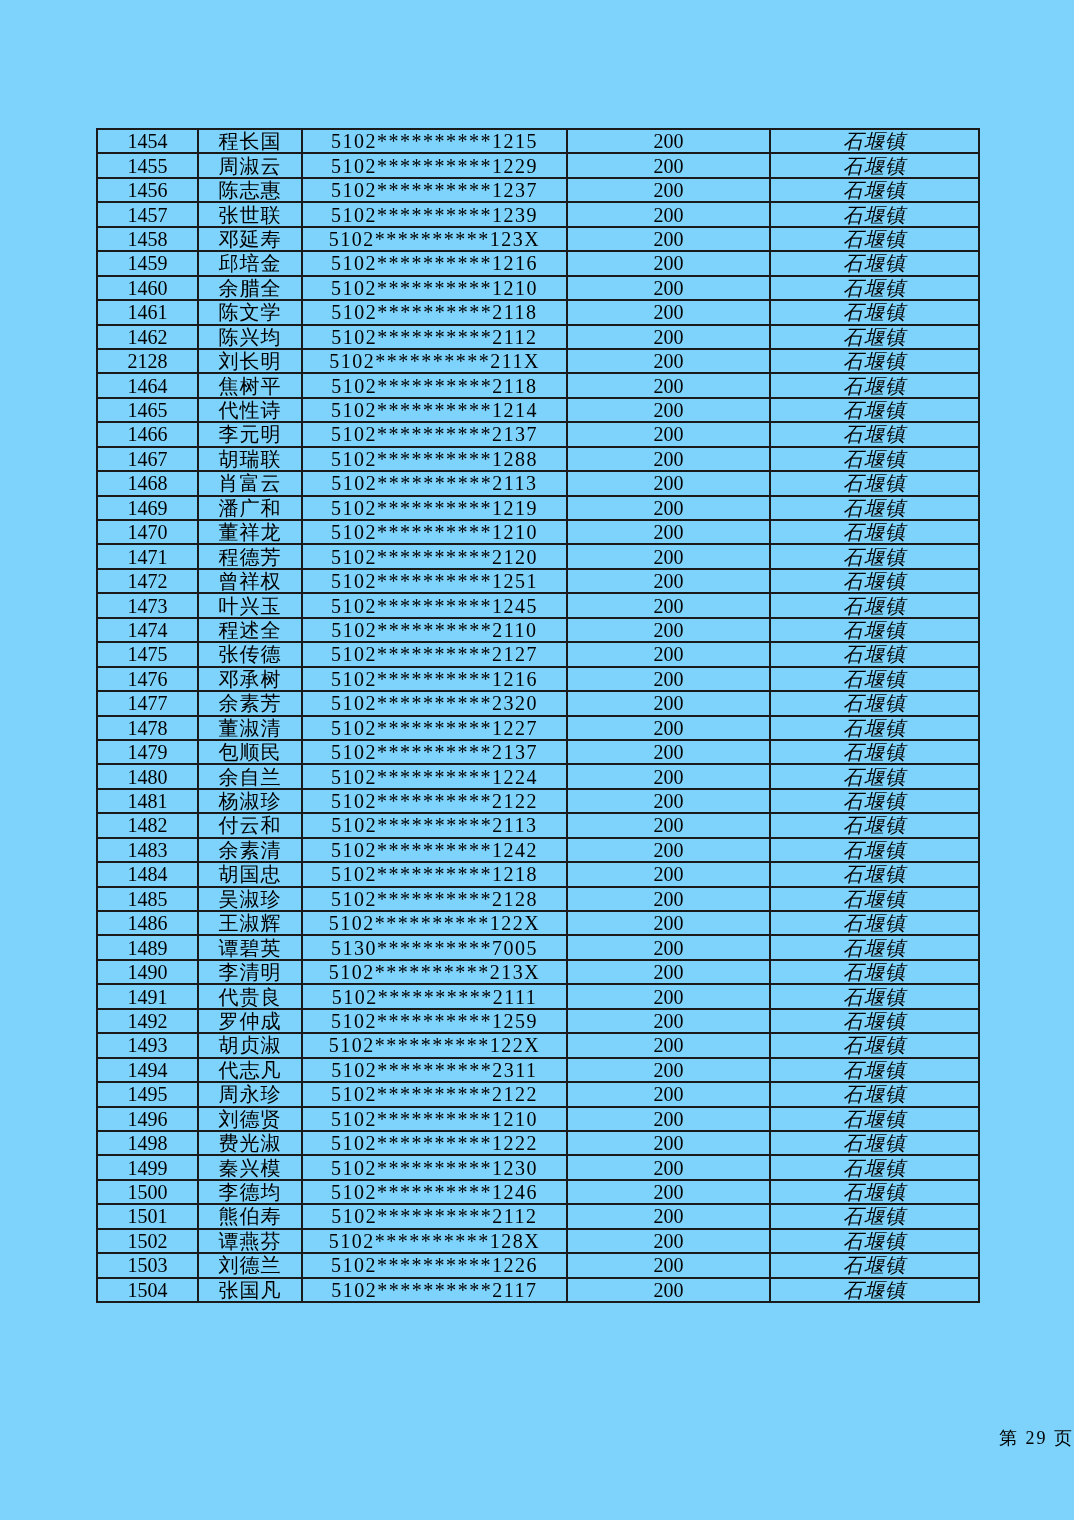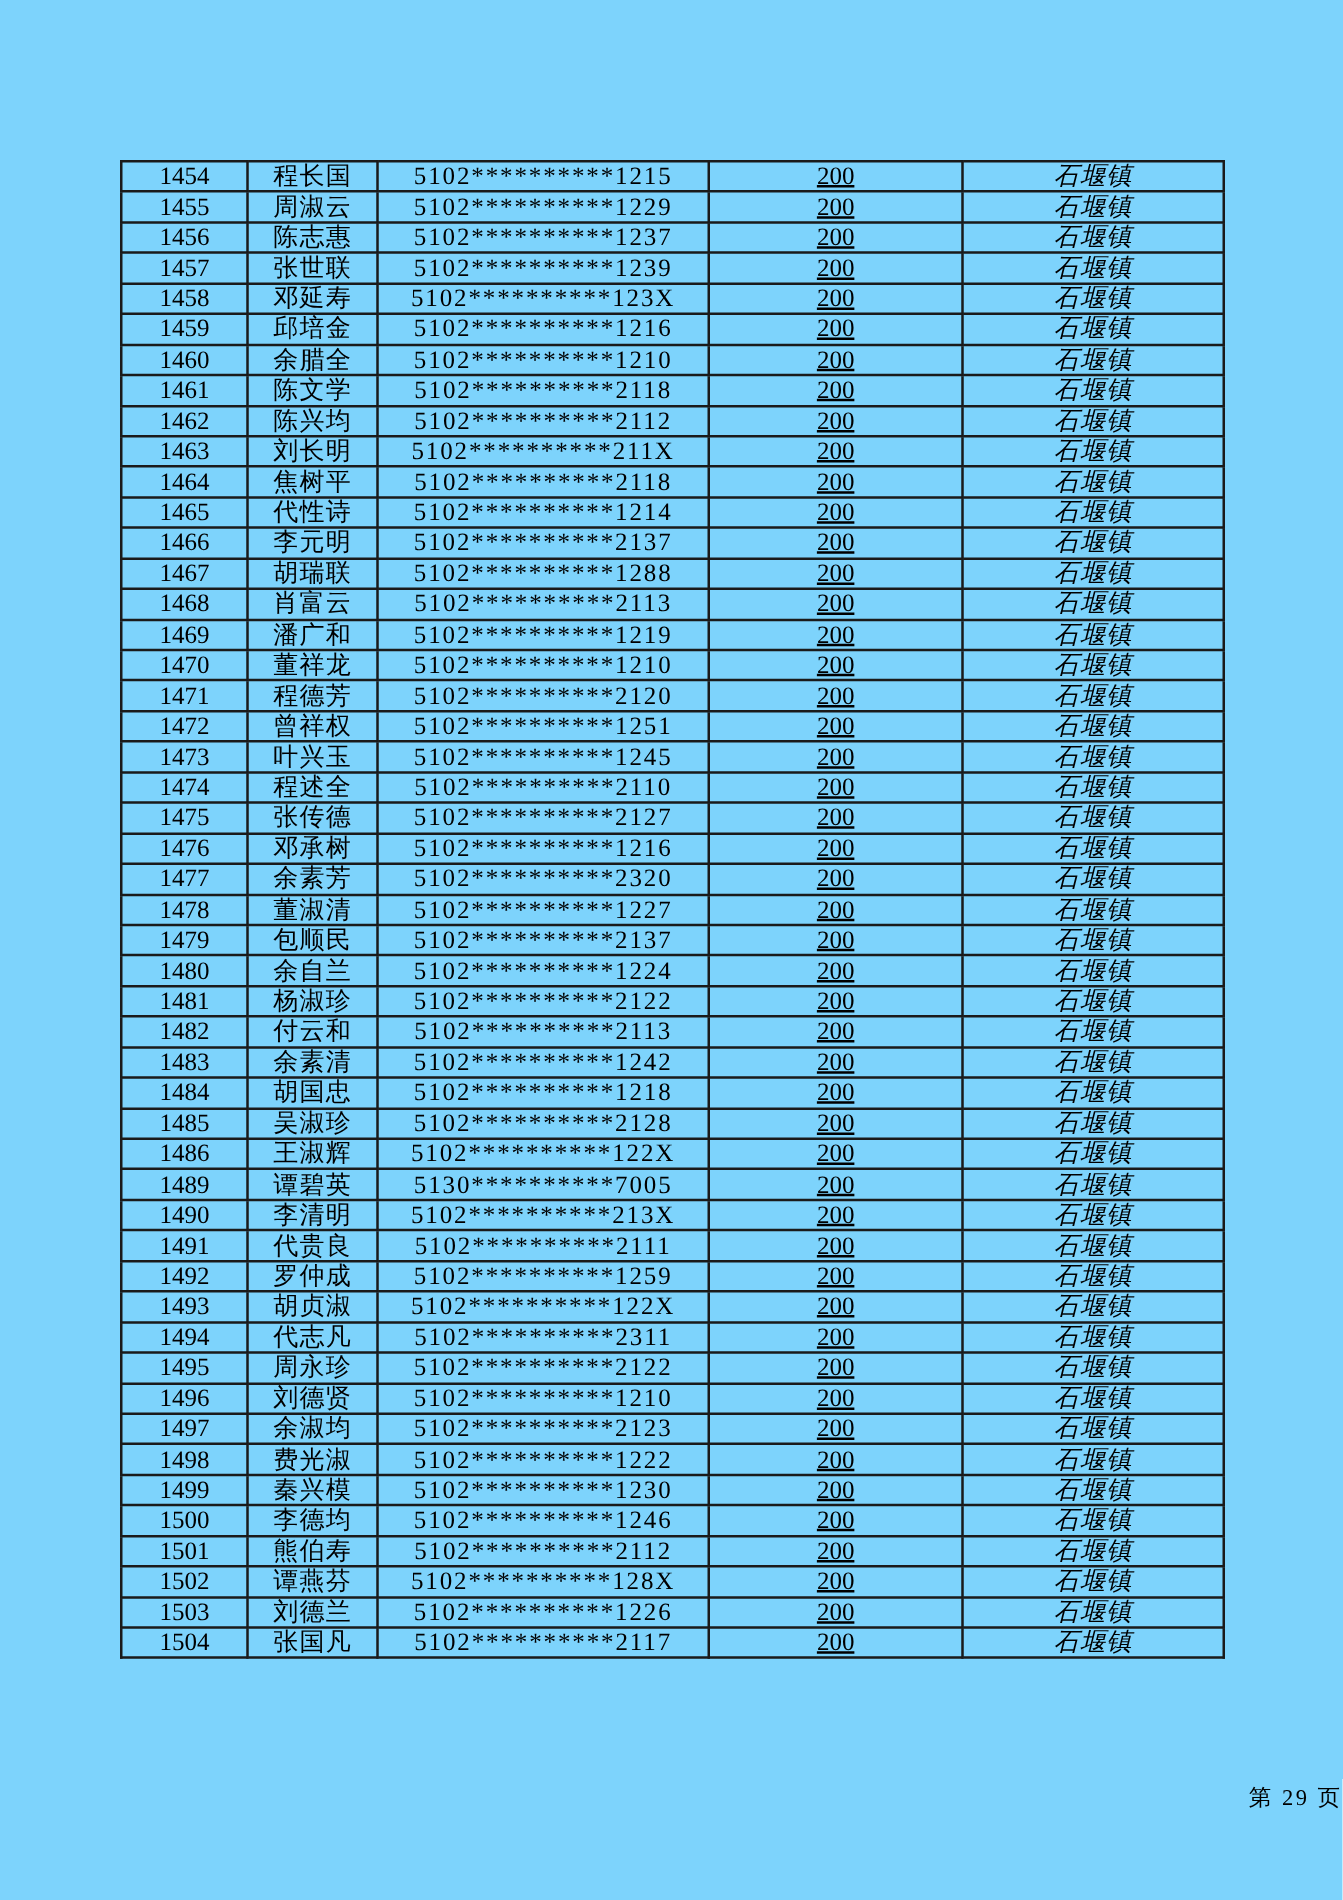--- a/index.html
+++ b/index.html
@@ -36,21 +36,21 @@
     text-align: center;
     vertical-align: middle;
     font-size: 20px;
     line-height: 1;
     white-space: nowrap;
     overflow: hidden;
   }
   td.col-serial   { font-size: 20px; }
   td.col-name     { font-size: 19px; letter-spacing: 1px; }
   td.col-idnumber { font-size: 20px; letter-spacing: 1.5px; }
-  td.col-amount   { font-size: 20px; text-decoration: underline; }
+  td.col-amount   { font-size: 20px; }
   td.col-town     { font-size: 19px; letter-spacing: 1px; font-style: italic; }
   .footer {
     position: absolute;
     left: 0;
     top: 1426px;
     width: 1074px;
     text-align: right;
     font-size: 18px;
     letter-spacing: 2px;
   }
@@ -126,21 +126,21 @@
           <td class="col-town">石堰镇</td>
         </tr>
         <tr>
           <td class="col-serial">1462</td>
           <td class="col-name">陈兴均</td>
           <td class="col-idnumber">5102**********2112</td>
           <td class="col-amount">200</td>
           <td class="col-town">石堰镇</td>
         </tr>
         <tr>
-          <td class="col-serial">1463</td>
+          <td class="col-serial">2128</td>
           <td class="col-name">刘长明</td>
           <td class="col-idnumber">5102**********211X</td>
           <td class="col-amount">200</td>
           <td class="col-town">石堰镇</td>
         </tr>
         <tr>
           <td class="col-serial">1464</td>
           <td class="col-name">焦树平</td>
           <td class="col-idnumber">5102**********2118</td>
           <td class="col-amount">200</td>
@@ -346,27 +346,20 @@
           <td class="col-serial">1495</td>
           <td class="col-name">周永珍</td>
           <td class="col-idnumber">5102**********2122</td>
           <td class="col-amount">200</td>
           <td class="col-town">石堰镇</td>
         </tr>
         <tr>
           <td class="col-serial">1496</td>
           <td class="col-name">刘德贤</td>
           <td class="col-idnumber">5102**********1210</td>
-          <td class="col-amount">200</td>
-          <td class="col-town">石堰镇</td>
-        </tr>
-        <tr>
-          <td class="col-serial">1497</td>
-          <td class="col-name">余淑均</td>
-          <td class="col-idnumber">5102**********2123</td>
           <td class="col-amount">200</td>
           <td class="col-town">石堰镇</td>
         </tr>
         <tr>
           <td class="col-serial">1498</td>
           <td class="col-name">费光淑</td>
           <td class="col-idnumber">5102**********1222</td>
           <td class="col-amount">200</td>
           <td class="col-town">石堰镇</td>
         </tr>

